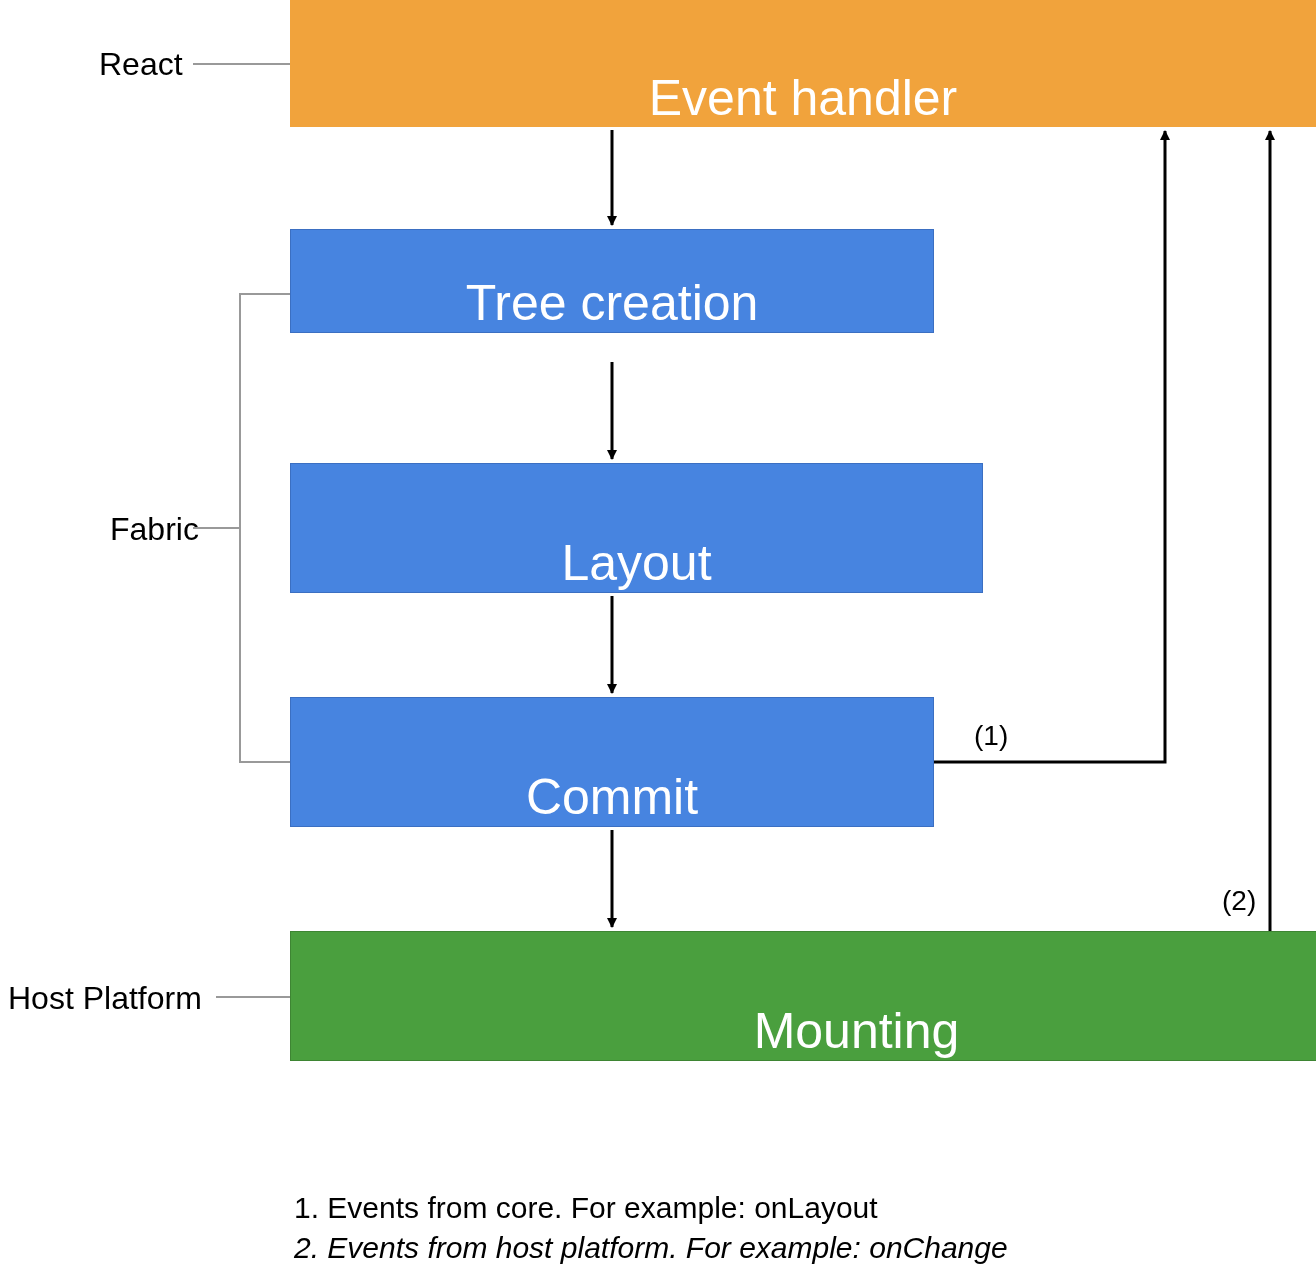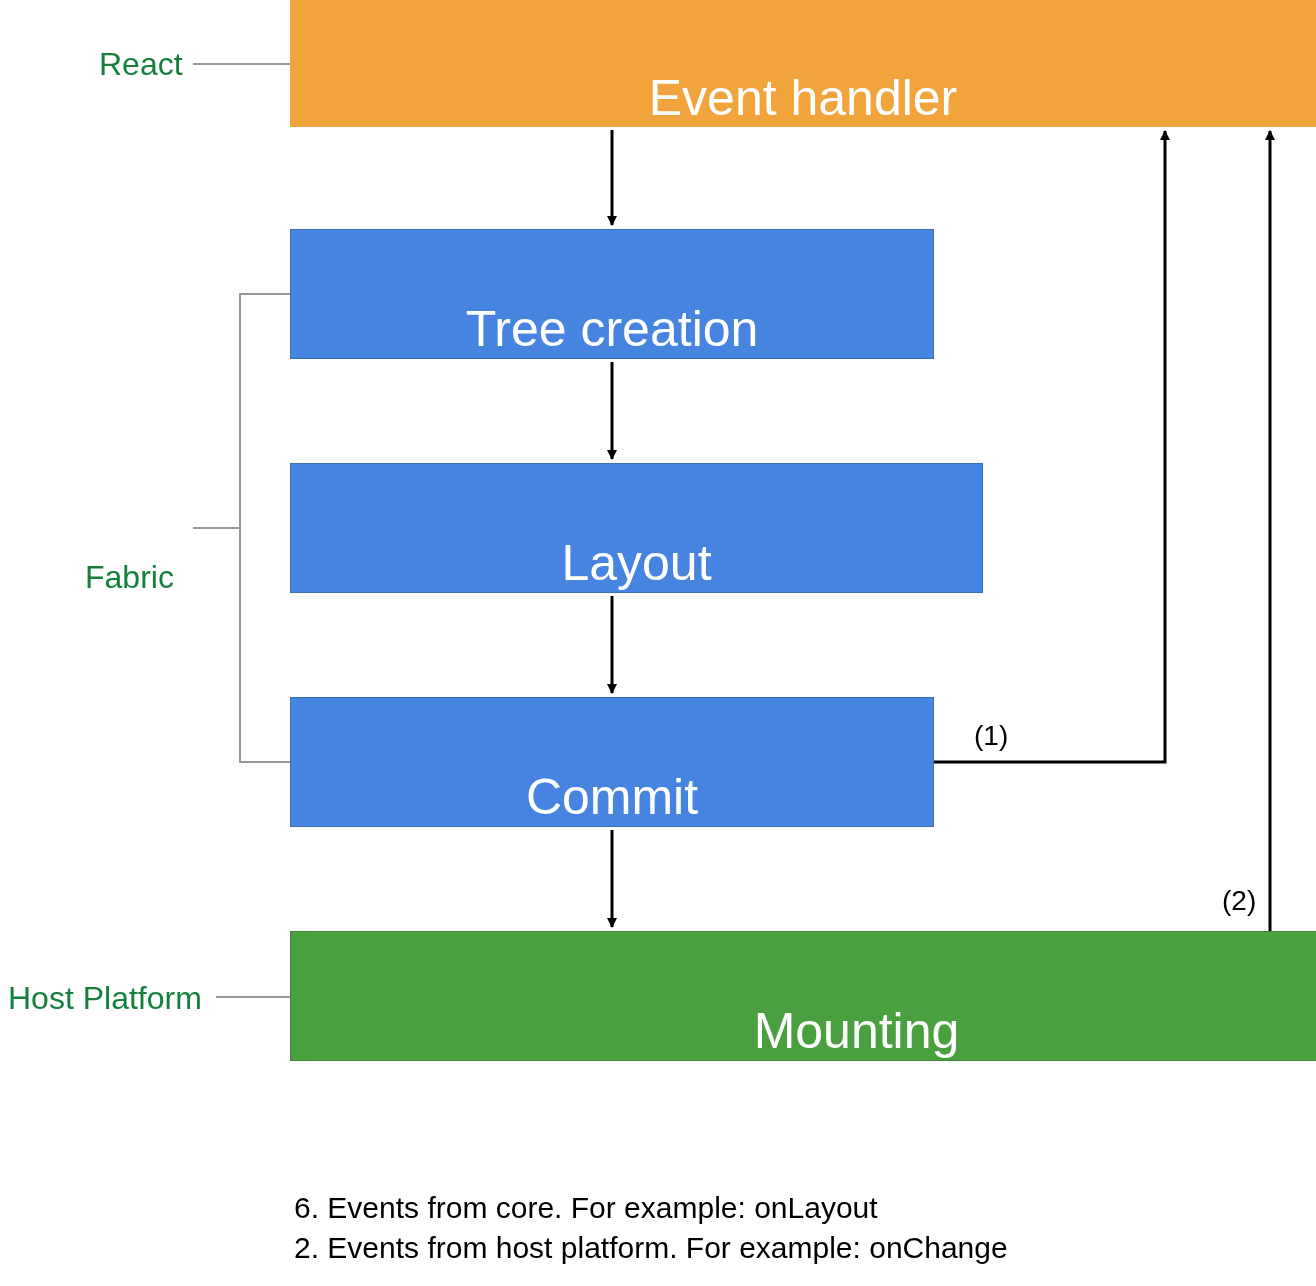--- a/index.html
+++ b/index.html
@@ -37,21 +37,21 @@
       background: #4a9f3e;
       border: 1px solid #3e8533;
     }
     .box-text {
       font-size: 50px;
       font-weight: 400;
     }
     .side-label {
       position: absolute;
       font-size: 32px;
-      color: #15803d;
+      color: #000000;
     }
     .annotation {
       position: absolute;
       font-size: 28px;
       color: #000;
     }
     .footnote {
       position: absolute;
       font-size: 30px;
       color: #000;
@@ -67,49 +67,49 @@
   </style>
 </head>
 <body>
 
 <div class="canvas">
 
   <div class="box box-orange" style="left:290px; top:0px; width:1026px; height:127px;">
     <span class="box-text">Event handler</span>
   </div>
 
-  <div class="box box-blue" style="left:290px; top:229px; width:644px; height:130px;">
+  <div class="box box-blue" style="left:290px; top:229px; width:644px; height:104px;">
     <span class="box-text">Tree creation</span>
   </div>
 
   <div class="box box-blue" style="left:290px; top:463px; width:693px; height:130px;">
     <span class="box-text">Layout</span>
   </div>
 
   <div class="box box-blue" style="left:290px; top:697px; width:644px; height:130px;">
     <span class="box-text">Commit</span>
   </div>
 
   <div class="box box-green" style="left:290px; top:931px; width:1133px; height:130px;">
     <span class="box-text">Mounting</span>
   </div>
 
   <div class="side-label" style="left:99px; top:46px;">React</div>
 
-  <div class="side-label" style="left:85px; top:511px;margin-top:48px;">Fabric</div>
+  <div class="side-label" style="left:110px; top:511px;">Fabric</div>
 
   <div class="side-label" style="left:8px; top:980px;text-align:center;">Host Platform</div>
 
   <div class="annotation" style="left:974px; top:720px;">(1)</div>
 
   <div class="annotation" style="left:1222px; top:885px;">(2)</div>
 
-  <div class="footnote" style="left:294px; top:1191px;">6. Events from core. For example: onLayout</div>
+  <div class="footnote" style="left:294px; top:1191px;">1. Events from core. For example: onLayout</div>
 
-  <div class="footnote" style="left:294px; top:1231px;">2. Events from host platform. For example: onChange</div>
+  <div class="footnote" style="left:294px; top:1231px;font-style:italic;">2. Events from host platform. For example: onChange</div>
 
   <svg class="overlay" width="1316" height="1286">
     <defs>
       <marker id="arrowhead" markerWidth="12" markerHeight="12" refX="9" refY="5" orient="auto" markerUnits="userSpaceOnUse">
         <path d="M0,0 L10,5 L0,10 Z" fill="#000"></path>
       </marker>
     </defs>
 
     <line x1="612" y1="130" x2="612" y2="225" stroke="#000" stroke-width="3" marker-end="url(#arrowhead)"></line>
     <line x1="612" y1="362" x2="612" y2="459" stroke="#000" stroke-width="3" marker-end="url(#arrowhead)"></line>

